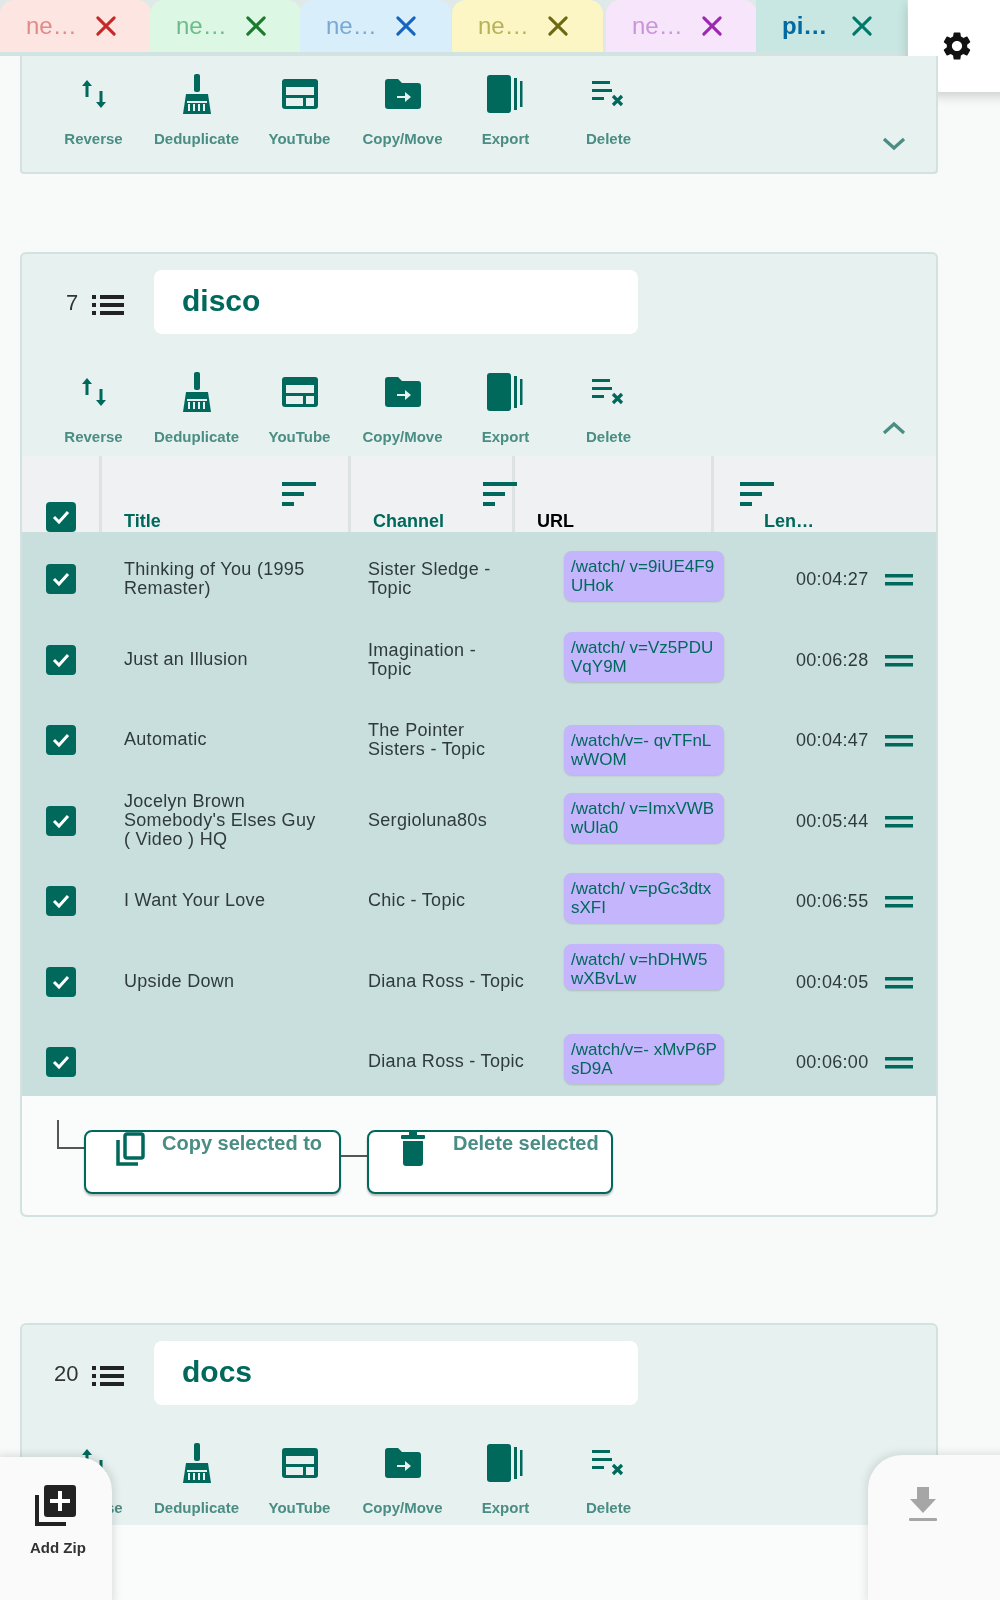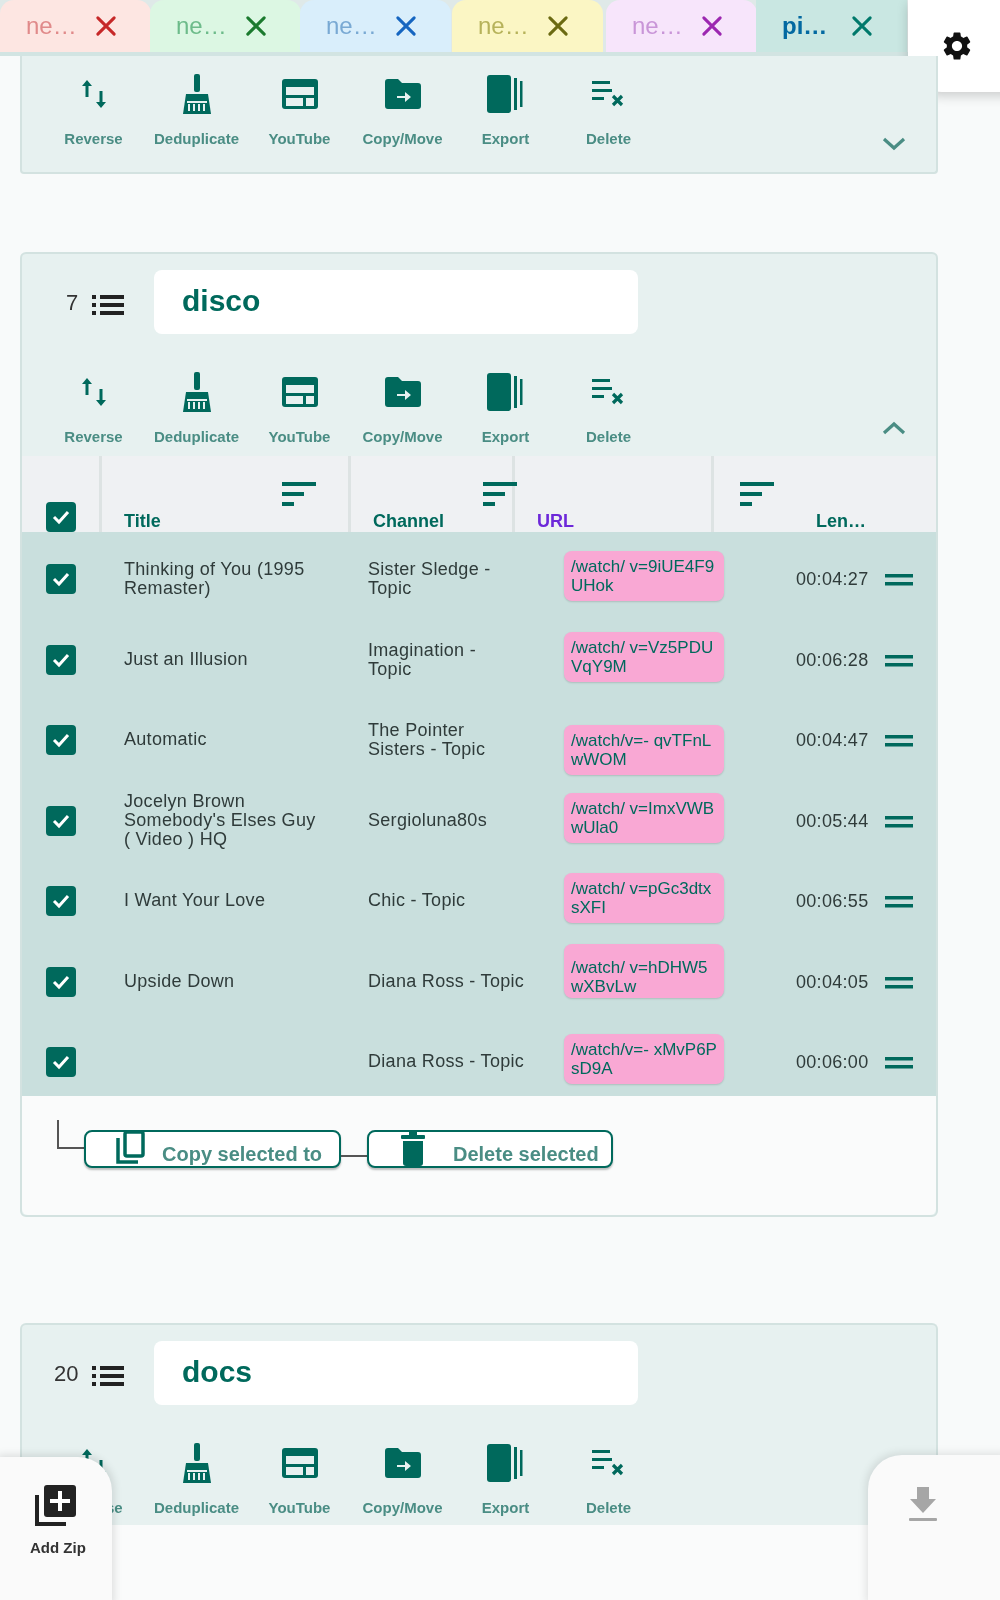--- a/index.html
+++ b/index.html
@@ -92,64 +92,64 @@
     background: #eff1f3;
     display: flex;
   }
   .th {
     position: relative; height: 76px;
     border-right: 3px solid #dde3e3;
     display: flex; align-items: flex-end;
   }
   .th:last-child { border-right: none; }
   .th-label { font-size: 18px; font-weight: bold; color: #00695c; }
-  .th-label.dark { color: #6d28d9; }
+  .th-label.dark { color: #000000; }
   .sort-icon { width: 34px; height: 26px; position: absolute; }
 
   .tbody {
     position: absolute; left: 0; top: 278px; width: 100%;
     background: #c9dfdd;
   }
   .tr { position: relative; height: 80.5px; }
   .cb {
     position: absolute; left: 24px; width: 30px; height: 30px;
     background: #00695c; border-radius: 4px;
     display: flex; align-items: center; justify-content: center;
   }
   .cell-title, .cell-channel {
     position: absolute; font-size: 18px; line-height: 19px; color: #2f3b3a;
     letter-spacing: 0.3px;
   }
   .cell-title { left: 102px; width: 220px; }
   .cell-channel { left: 346px; width: 170px; }
   .url-chip {
     position: absolute; left: 542px; width: 160px;
-    background: #f9a8d4; border-radius: 8px;
+    background: #c4b5fd; border-radius: 8px;
     box-shadow: 0 1px 2px rgba(0,0,0,0.15);
     padding: 6px 7px;
     font-size: 17px; line-height: 19px; color: #00695c;
     word-break: break-all;
   }
   .cell-len {
     position: absolute; left: 774px; font-size: 18px; color: #2f3b3a;
     letter-spacing: 0.3px;
   }
   .drag-handle { position: absolute; left: 863px; width: 28px; height: 14px; }
 
   .tfoot {
     position: absolute; left: 0; width: 100%;
     background: #fafbfb; border-radius: 0 0 6px 6px;
   }
   .action-btn {
-    position: absolute; height: 38px;
+    position: absolute; height: 64px;
     background: #ffffff;
     border: 2px solid #00695c;
     border-radius: 8px;
     box-shadow: 0 2px 2px rgba(0,0,0,0.25);
-    display: flex; align-items: flex-end;
+    display: flex; align-items: flex-start;
   }
   .action-btn .ab-label {
     font-size: 20px; font-weight: bold; color: #4a8d84;
   }
 
   
   .addzip {
     position: absolute; left: -4px; top: 1457px; width: 116px; height: 150px;
     background: #fafafa; border-radius: 0 34px 0 0;
     box-shadow: 2px -2px 8px rgba(0,0,0,0.12);
@@ -389,21 +389,21 @@
     </div>
     <div class="th" style="width:199px">
       <span class="th-label dark" style="margin-left:22px">URL</span>
     </div>
     <div class="th" style="flex:1">
       <svg class="sort-icon" style="left:26px;top:25px" viewBox="0 0 34 26">
           <rect x="0" y="1" width="34" height="4" fill="#00695c"></rect>
           <rect x="0" y="11" width="22" height="4" fill="#00695c"></rect>
           <rect x="0" y="21" width="12" height="4" fill="#00695c"></rect>
         </svg>
-      <span class="th-label" style="margin-left:102px">Len…</span>
+      <span class="th-label" style="margin-left:50px">Len…</span>
     </div>
   </div>
 
   <div class="tbody" style="height:564px">
 
     <div class="tr">
       <div class="cb" style="top:32px">
           <svg width="22" height="22" viewBox="0 0 22 22">
             <path d="M4 11l5 5 9-10" fill="none" stroke="#fff" stroke-width="3"></path>
           </svg>
@@ -483,21 +483,21 @@
     </div>
 
     <div class="tr">
       <div class="cb" style="top:32px">
           <svg width="22" height="22" viewBox="0 0 22 22">
             <path d="M4 11l5 5 9-10" fill="none" stroke="#fff" stroke-width="3"></path>
           </svg>
         </div>
       <span class="cell-title" style="top:37px">Upside Down</span>
       <span class="cell-channel" style="top:37px">Diana Ross - Topic</span>
-      <div class="url-chip" style="top:9px;padding-top:14px;padding-bottom:2px">/watch/ v=hDHW5wXBvLw</div>
+      <div class="url-chip" style="top:9px;padding-top:6px;padding-bottom:2px">/watch/ v=hDHW5wXBvLw</div>
       <span class="cell-len" style="top:37px">00:04:05</span>
       <svg class="drag-handle" style="top:41px" viewBox="0 0 28 14">
           <rect x="0" y="1" width="28" height="3.5" fill="#00695c"></rect>
           <rect x="0" y="9" width="28" height="3.5" fill="#00695c"></rect>
         </svg>
     </div>
 
     <div class="tr">
       <div class="cb" style="top:32px">
           <svg width="22" height="22" viewBox="0 0 22 22">

